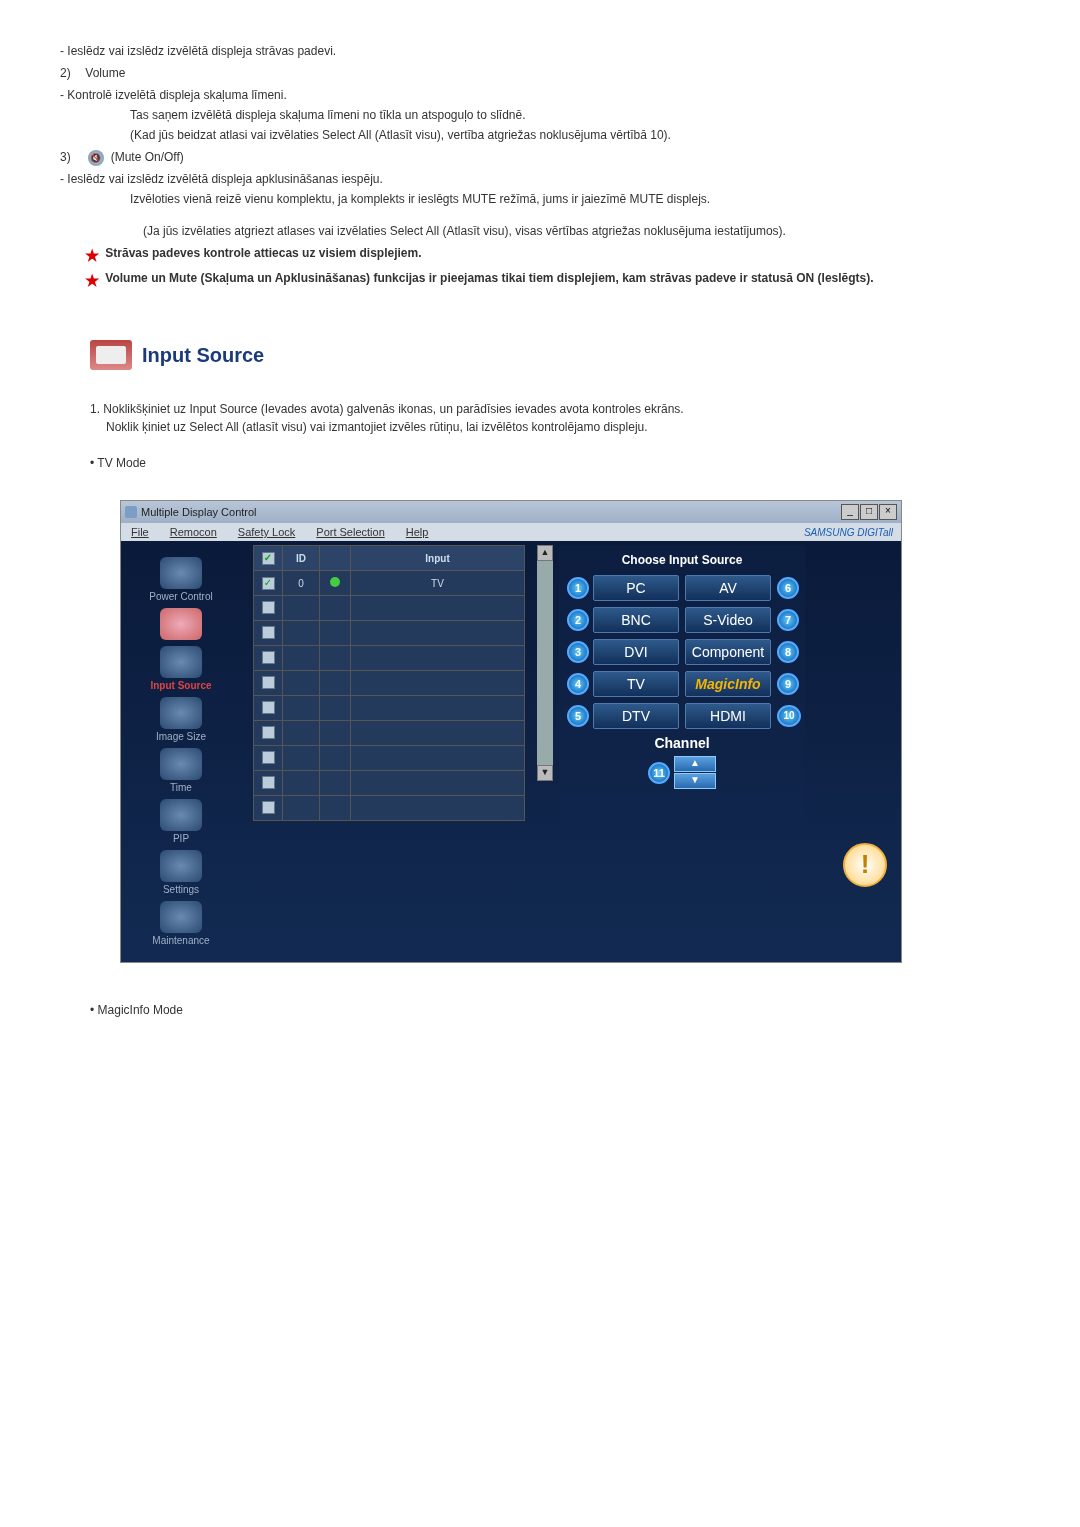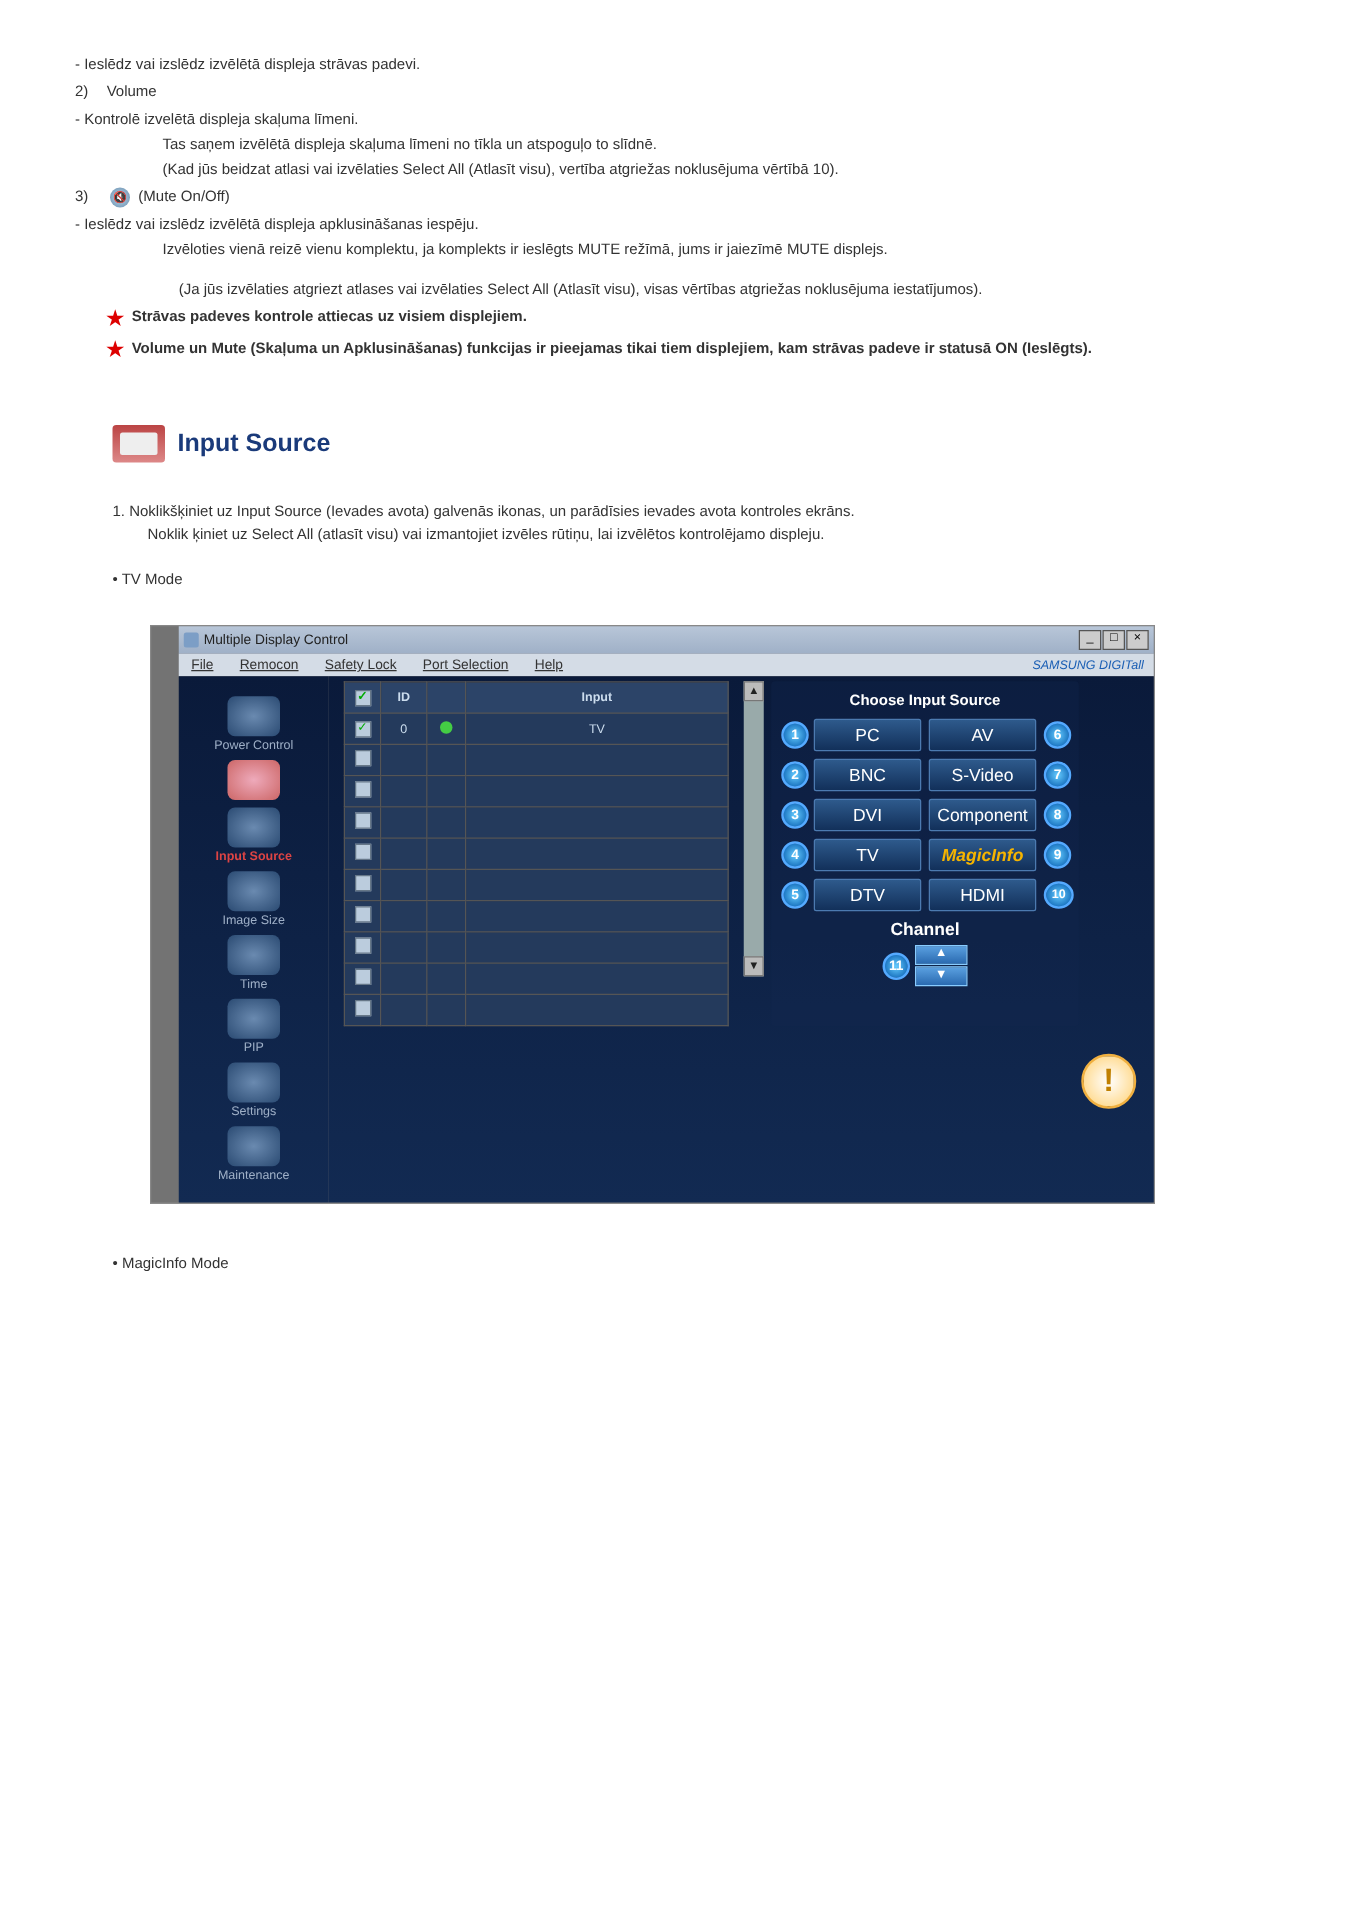--- a/index.html
+++ b/index.html
@@ -31,26 +31,25 @@
     position: absolute;
     left: 6px; top: 6px; width: 30px; height: 18px;
     background: #eee;
     border-radius: 2px;
   }
   .section-title { font-size: 20px; font-weight: bold; color: #1a3a7a; }
   .num-step { margin: 30px 0 6px 30px; line-height: 1.5; }
   .screenshot-wrap { margin: 30px 0 30px 60px; }
   .app-window {
     width: 780px;
-    background: #737373;
+    background: #c2410c;
     border: 1px solid #888;
     font-family: Tahoma, sans-serif;
     font-size: 11px;
     color: #ddd;
-    padding-left: 22px;
   }
   .title-bar {
     background: linear-gradient(#b8c6d8, #9fb0c7);
     color: #222;
     padding: 2px 4px;
     display: flex;
     justify-content: space-between;
     align-items: center;
     height: 18px;
     font-size: 11px;
@@ -90,21 +89,21 @@
     padding: 2px 10px;
     font-size: 11px;
     color: #fff;
     border-radius: 2px;
   }
   .busy { display: flex; align-items: center; gap: 4px; font-size: 11px; color: #eee; }
   .busy-dot { width: 10px; height: 10px; background: #d80; border-radius: 50%; }
   .grid-area { display: flex; }
   .grid-table {
     margin: 4px 12px 12px; border-collapse: collapse;
-    width: 308px;
+    width: 272px;
   }
   .grid-table th, .grid-table td {
     border: 1px solid #555;
     background: #243a5c;
     padding: 3px 4px;
     font-size: 10px;
     color: #cde;
     text-align: center;
     height: 18px;
   }
@@ -198,21 +197,21 @@
 </div>
 
 <div class="section-header">
   <div class="section-icon"></div>
   <div class="section-title">Input Source</div>
 </div>
 
 <div class="num-step">
   <span>1.</span>
   <span>Noklikšķiniet uz Input Source (Ievades avota) galvenās ikonas, un parādīsies ievades avota kontroles ekrāns.</span><br>
-  <span style="margin-left:28px;display:inline-block">Noklik   ķiniet uz Select All (atlasīt visu) vai izmantojiet izvēles rūtiņu, lai izvēlētos kontrolējamo displeju.</span>
+  <span style="margin-left:16px;display:inline-block">Noklik   ķiniet uz Select All (atlasīt visu) vai izmantojiet izvēles rūtiņu, lai izvēlētos kontrolējamo displeju.</span>
 </div>
 
 <div class="bullet-row">• TV Mode</div>
 
 <div class="screenshot-wrap">
   <div class="app-window">
     <div class="title-bar">
       <div class="title-left">
         <div class="title-icon"></div>
         <span>Multiple Display Control</span>

